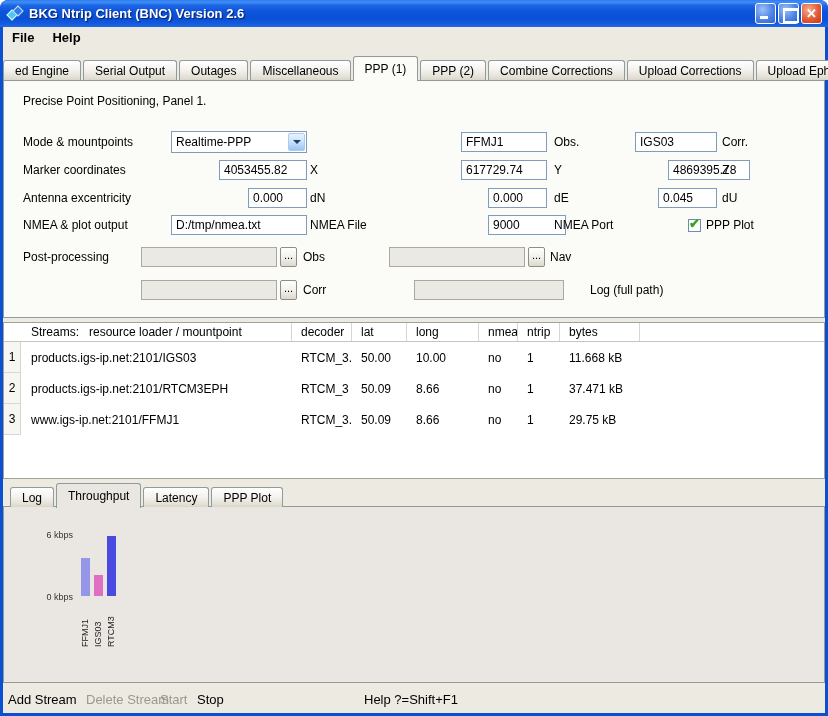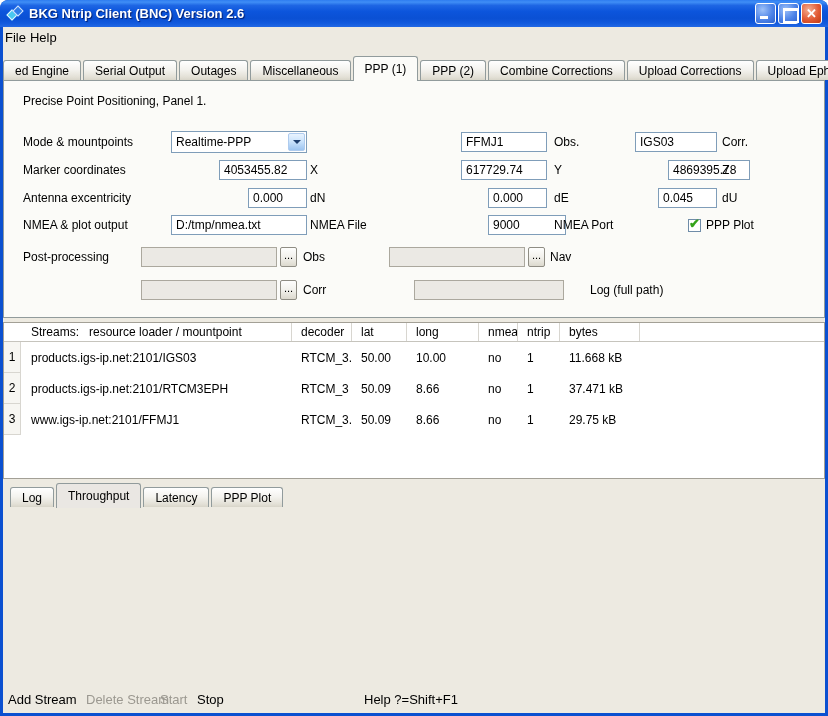--- a/index.html
+++ b/index.html
@@ -19,21 +19,21 @@
   .wbtn.min,.wbtn.max { background:radial-gradient(circle at 35% 30%,#9DC1F8 0%,#4E84E8 55%,#2C62CE 100%); }
   .wbtn.close { background:radial-gradient(circle at 35% 30%,#F5AE91 0%,#E25B35 55%,#C03A12 100%); }
   .wbtn.min::after { content:""; position:absolute; left:4px; bottom:4px; width:8px; height:3px; background:#fff; }
   .wbtn.max::after { content:""; position:absolute; left:4px; top:4px; width:12px; height:10px; border:2px solid #fff; border-top-width:3px; }
   .wbtn.close::after { content:"\2715"; position:absolute; inset:0; color:#fff; font-size:13px; font-weight:bold; line-height:19px; text-align:center; }
 
   .client { position:absolute; top:27px; left:3px; width:822px; height:686px; background:#EDEAE1; }
 
   
   .menubar { position:absolute; left:3px; top:27px; width:822px; height:21px; display:flex; align-items:center; font-size:13px; }
-  .menu-item { padding:0 2px; height:100%; display:flex; align-items:center; }
+  .menu-item { padding:0 9px; height:100%; display:flex; align-items:center;font-weight:bold; }
 
   
   .tabstrip { position:absolute; left:3px; top:56px; width:822px; height:24px; display:flex; align-items:flex-end; }
   .tab { height:20px; padding:0 11px; display:flex; align-items:center; border:1px solid #919B9C; border-bottom:none;
     border-radius:3px 3px 0 0; margin-right:2px; white-space:nowrap;
     background:linear-gradient(180deg,#FFFFFF 0%,#F4F3EF 45%,#E3E0D6 85%,#D8D5C9 100%); }
   .tab.sel { height:25px; margin-bottom:-1px; background:#FBFBF8; z-index:3; }
 
   
   .content-pane { position:absolute; left:3px; top:80px; width:822px; height:238px; background:#FBFBF8; border:1px solid #919B9C; z-index:2; }
@@ -215,20 +215,30 @@
     </div>
   </div>
 
   <div class="bottom-tabstrip">
     <div class="tab">Log</div>
     <div class="tab sel">Throughput</div>
     <div class="tab">Latency</div>
     <div class="tab">PPP Plot</div>
   </div>
 
+  <div class="bottom-pane">
+    <div class="ylab" style="top:23px;">6 kbps</div>
+    <div class="ylab" style="top:85px;">0 kbps</div>
+    <div class="bar" style="left: 77px; height: 38px; background: rgb(150, 150, 232);"></div>
+    <div class="bar" style="left: 90px; height: 21px; background: rgb(222, 111, 194);"></div>
+    <div class="bar" style="left: 103px; height: 60px; background: rgb(74, 74, 224);"></div>
+    <div class="xlab" style="left:76px;">FFMJ1</div>
+    <div class="xlab" style="left:89px;">IGS03</div>
+    <div class="xlab" style="left:102px;">RTCM3</div>
+  </div>
 
   <div class="toolbar">
     <span class="tbtn" style="left:5px;">Add Stream</span>
     <span class="tbtn disabled" style="left:83px;">Delete Stream</span>
     <span class="tbtn disabled" style="left:157px;">Start</span>
     <span class="tbtn" style="left:194px;">Stop</span>
     <span class="tbtn" style="left:361px;">Help ?=Shift+F1</span>
   </div>
 
 </div>

